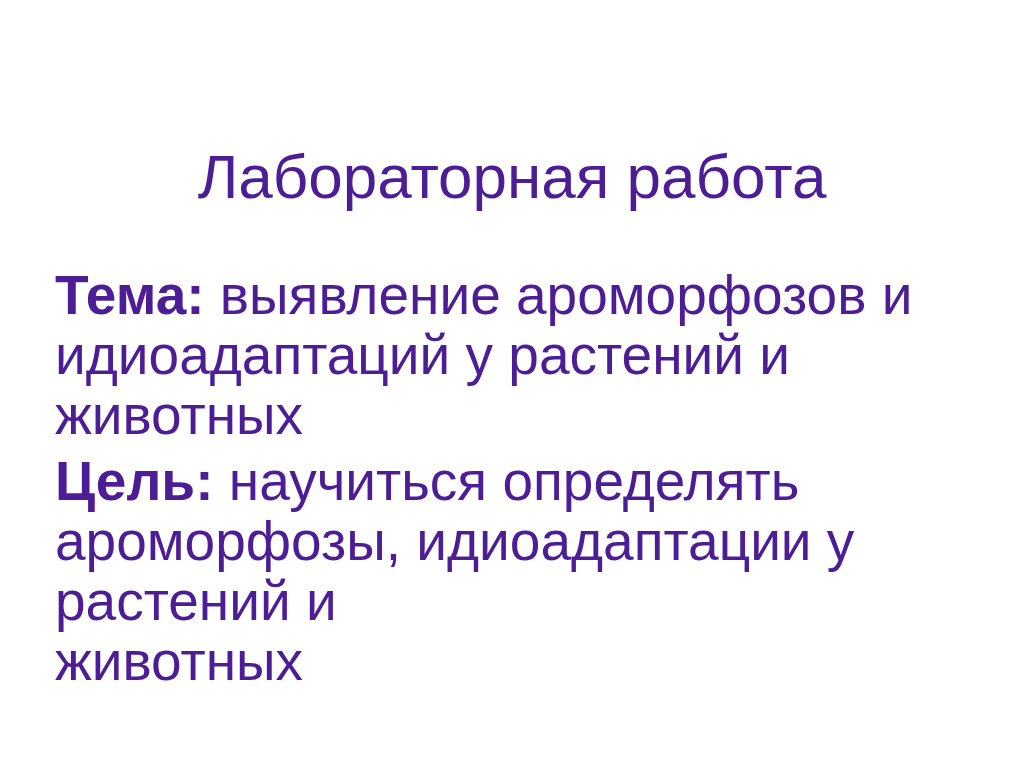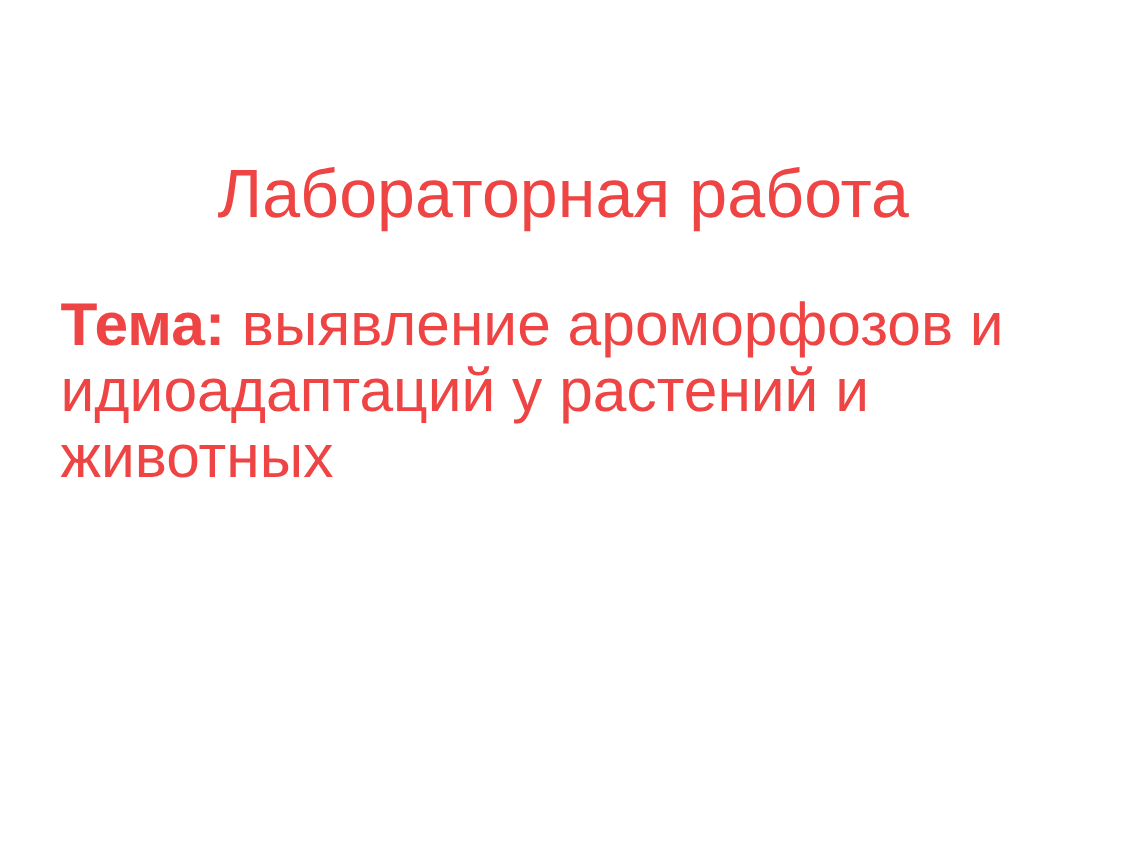--- a/index.html
+++ b/index.html
@@ -5,21 +5,21 @@
   html, body {
     margin: 0;
     padding: 0;
     background: #ffffff;
   }
   .slide {
     position: relative;
     width: 1024px;
     height: 767px;
     background: #ffffff;
-    color: #ef4444;
+    color: #4c1d95;
     font-family: "Liberation Sans", sans-serif;
     overflow: hidden;
   }
   .slide-title {
     position: absolute;
     top: 141px;
     left: 0;
     width: 1024px;
     margin: 0;
     text-align: center;
@@ -48,14 +48,17 @@
 </head>
 <body>
 
 <div class="slide">
 
   <h1 class="slide-title">Лабораторная работа</h1>
 
   <p class="body-par par-topic"><span class="par-label">Тема:</span><span> выявление ароморфозов и
 идиоадаптаций у растений и животных</span></p>
 
+  <p class="body-par par-goal"><span class="par-label">Цель:</span><span> научиться определять
+ароморфозы, идиоадаптации у растений и
+животных</span></p>
 
 </div>
 
 </body></html>

